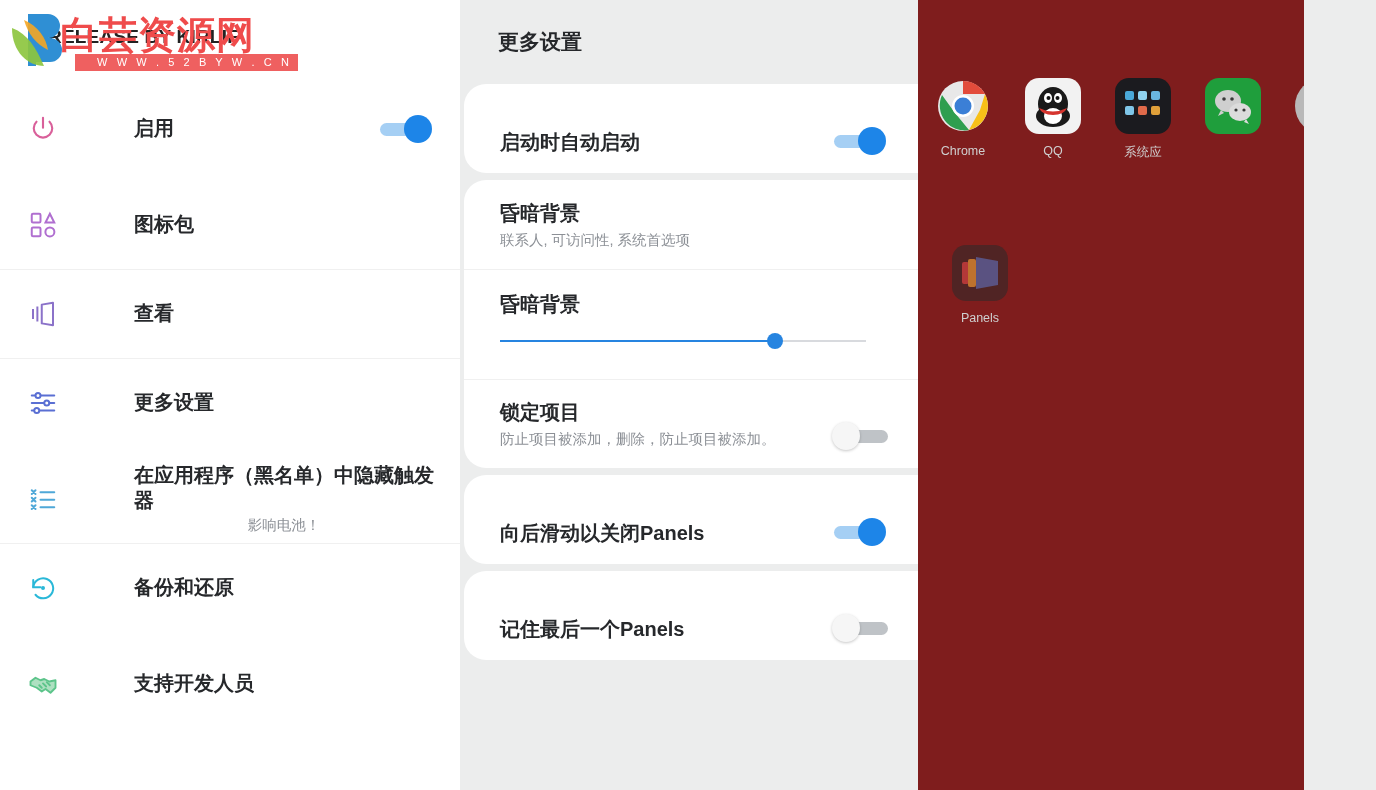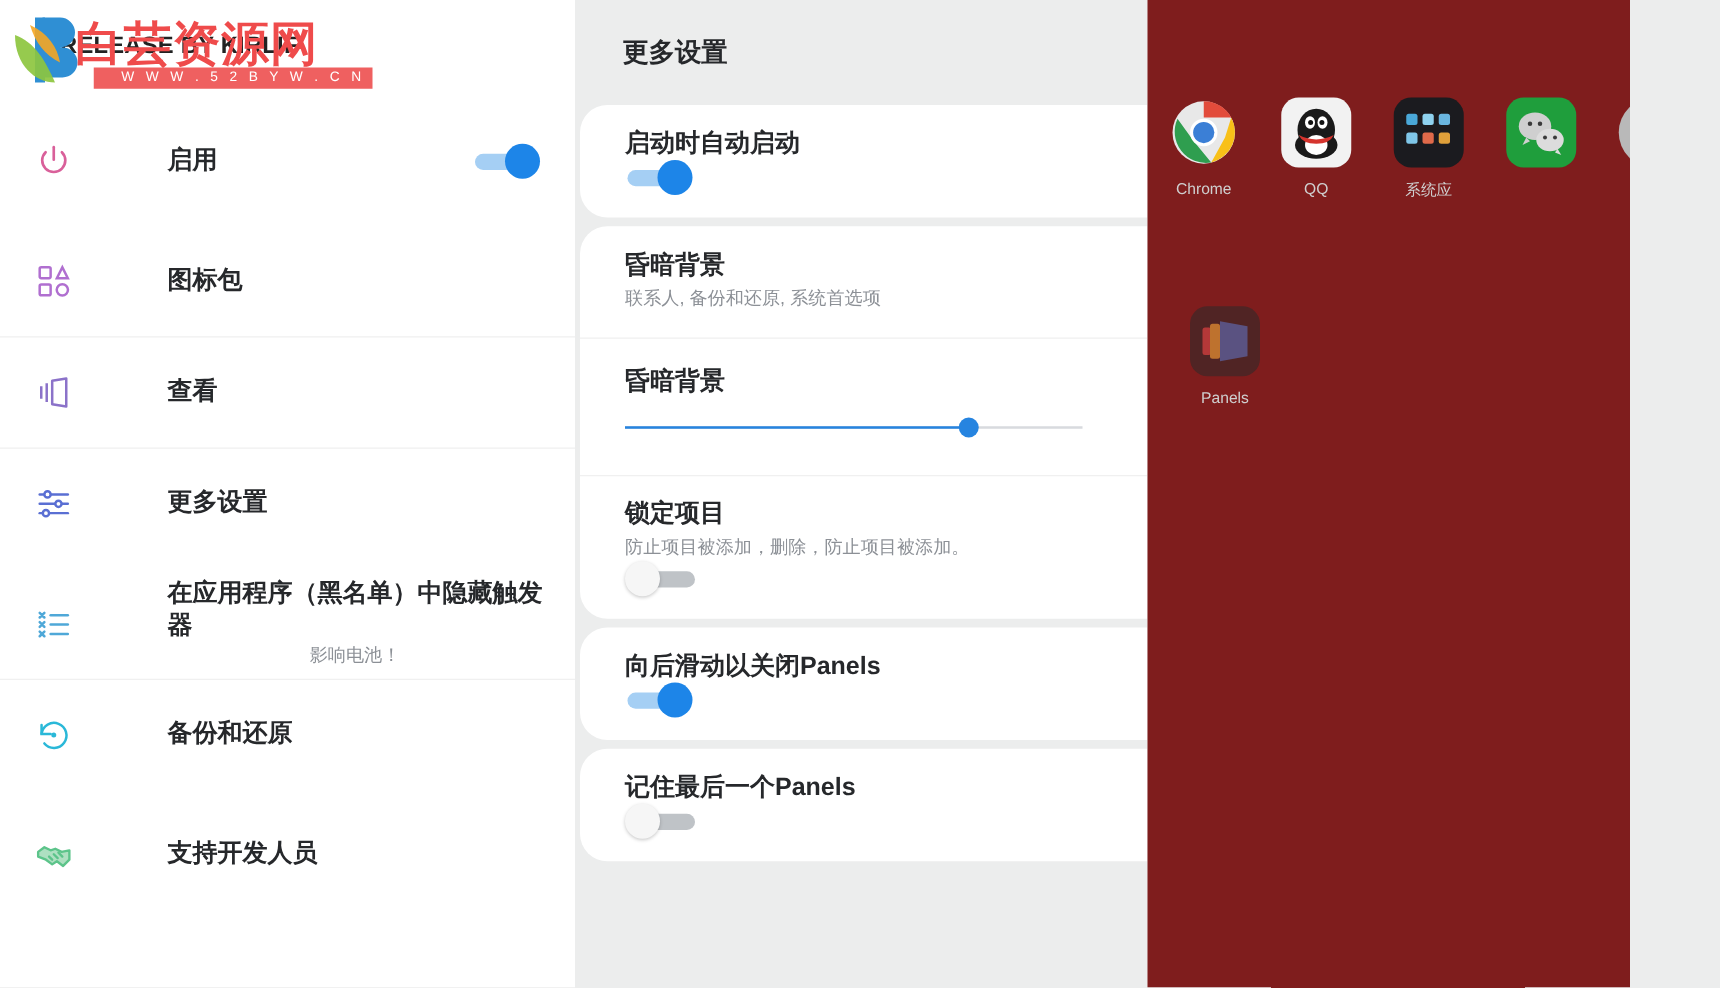--- a/index.html
+++ b/index.html
@@ -123,25 +123,24 @@
   }
   .mid-head-t { font-size: 21px; font-weight: bold; color: #26282b; }
   .mcard {
     background: #fff;
     border-radius: 22px 0 0 22px;
     margin-bottom: 7px;
     margin-left: 4px;
     overflow: hidden;
   }
   .mrow {
-    display: flex; align-items: flex-start;
+    display: flex; align-items: flex-end;
     min-height: 89px;
     padding: 18px 30px 18px 36px;
     position: relative;
-    flex-direction: column;
   }
   .mrow + .mrow::before {
     content: ""; position: absolute; left: 0; right: 0; top: 0;
     height: 1px; background: #f0f0f0;
   }
   .mrow-txt { flex: 1; padding-right: 14px; }
   .mrow-title { font-size: 20px; font-weight: bold; color: #26282b; line-height: 1.3; }
   .mrow-sub { font-size: 14.5px; color: #8c9096; margin-top: 4px; line-height: 1.42; }
   .slider-row { display: block; padding: 22px 52px 30px 36px; }
   .slider-row .mrow-title { margin-bottom: 16px; }
@@ -321,21 +320,21 @@
           <span class="track"></span>
           <span class="thumb"></span>
         </div>
       </div>
     </div>
 
     <div class="mcard">
       <div class="mrow">
         <div class="mrow-txt">
           <div class="mrow-title">昏暗背景</div>
-          <div class="mrow-sub">联系人, 备份和还原, 系统首选项</div>
+          <div class="mrow-sub">联系人, 可访问性, 系统首选项</div>
         </div>
       </div>
 
       <div class="mrow slider-row">
         <div class="mrow-title">昏暗背景</div>
         <div class="sld">
           <span class="bar"></span>
           <span class="fill" id="sld-fill" style="width: 75%;"></span>
           <span class="knob" id="sld-knob" style="left: 75%;"></span>
         </div>

